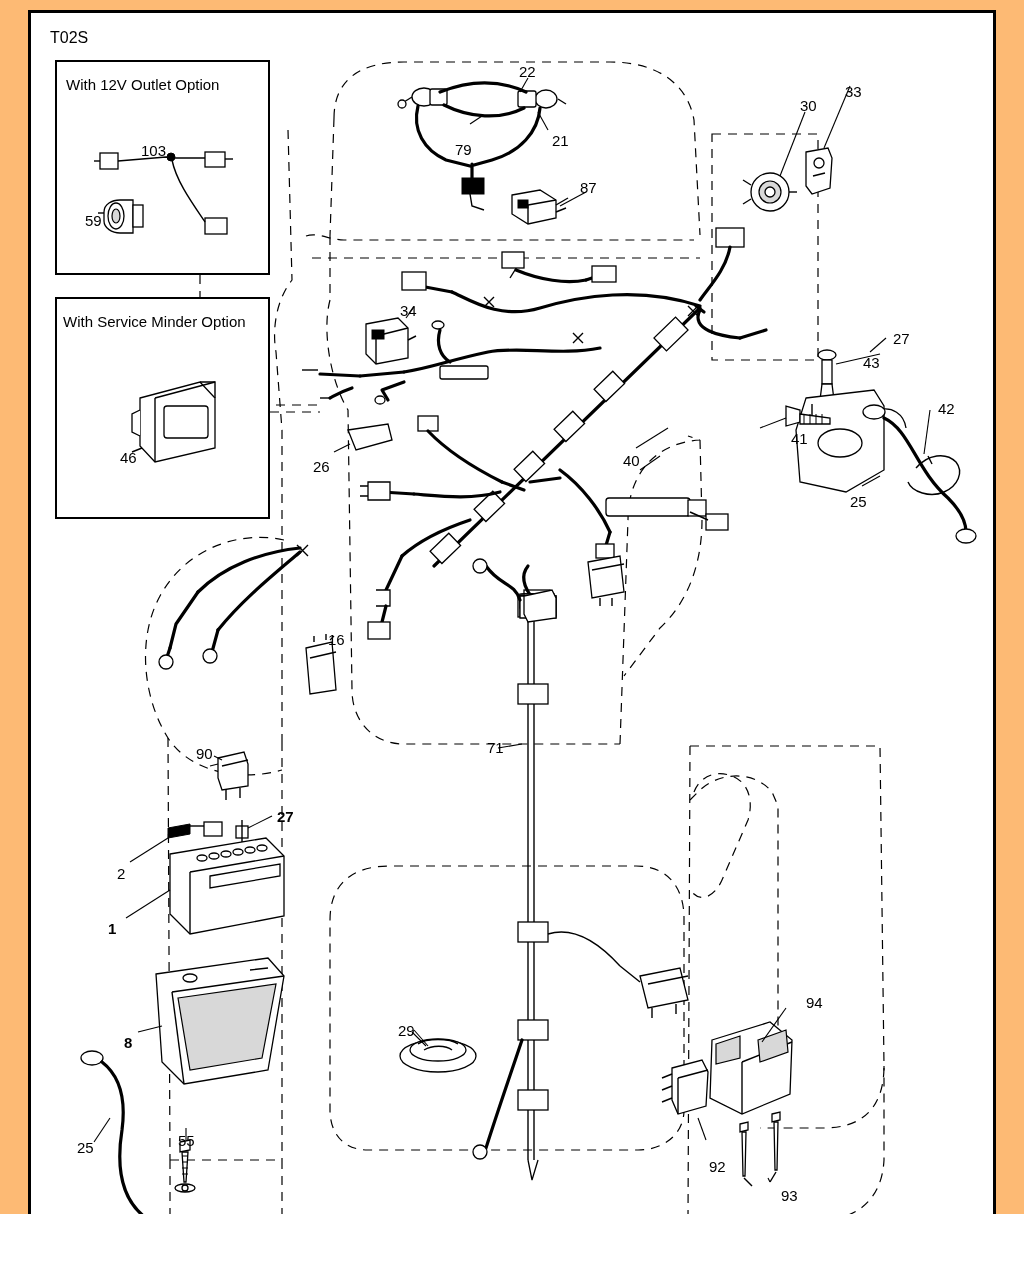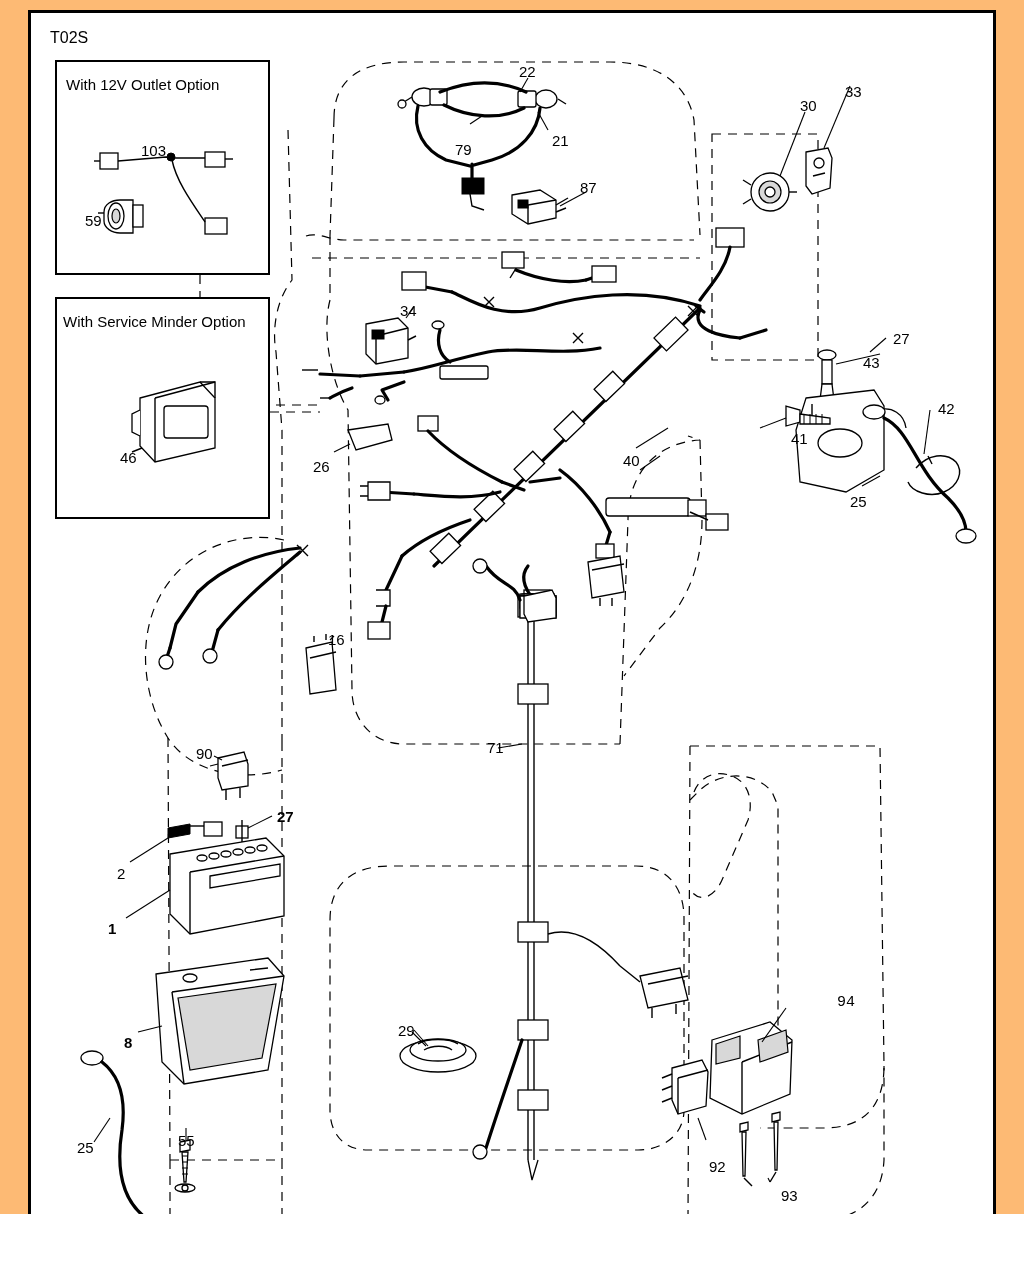--- a/index.html
+++ b/index.html
@@ -420,21 +420,21 @@
   <div class="lbl" style="left:751px;top:431px;margin-left:40px;">41</div>
   <div class="lbl" style="left:623px;top:446px;margin-top:7px;">40</div>
   <div class="lbl" style="left:313px;top:459px;">26</div>
   <div class="lbl" style="left:850px;top:494px;">25</div>
   <div class="lbl" style="left:328px;top:632px;">16</div>
   <div class="lbl" style="left:487px;top:740px;">71</div>
   <div class="lbl" style="left:196px;top:746px;">90</div>
   <div class="lbl bold" style="left:277px;top:809px;">27</div>
   <div class="lbl" style="left:117px;top:866px;">2</div>
   <div class="lbl bold" style="left:108px;top:921px;">1</div>
-  <div class="lbl" style="left:837px;top:995px;font-family:Liberation Mono, monospace;">94</div>
+  <div class="lbl" style="left:806px;top:995px;">94</div>
   <div class="lbl" style="left:398px;top:1023px;">29</div>
   <div class="lbl bold" style="left:124px;top:1035px;">8</div>
   <div class="lbl" style="left:77px;top:1140px;">25</div>
   <div class="lbl" style="left:178px;top:1133px;">55</div>
   <div class="lbl" style="left:709px;top:1147px;margin-top:12px;">92</div>
   <div class="lbl" style="left:765px;top:1188px;margin-left:16px;">93</div>
   <div class="lbl" style="left:141px;top:143px;">103</div>
   <div class="lbl" style="left:85px;top:213px;">59</div>
   <div class="lbl" style="left:120px;top:450px;">46</div>
 </div>

